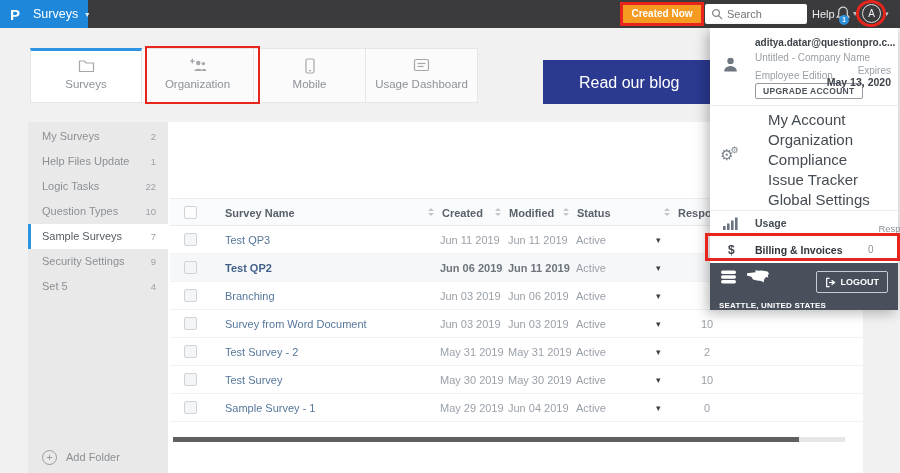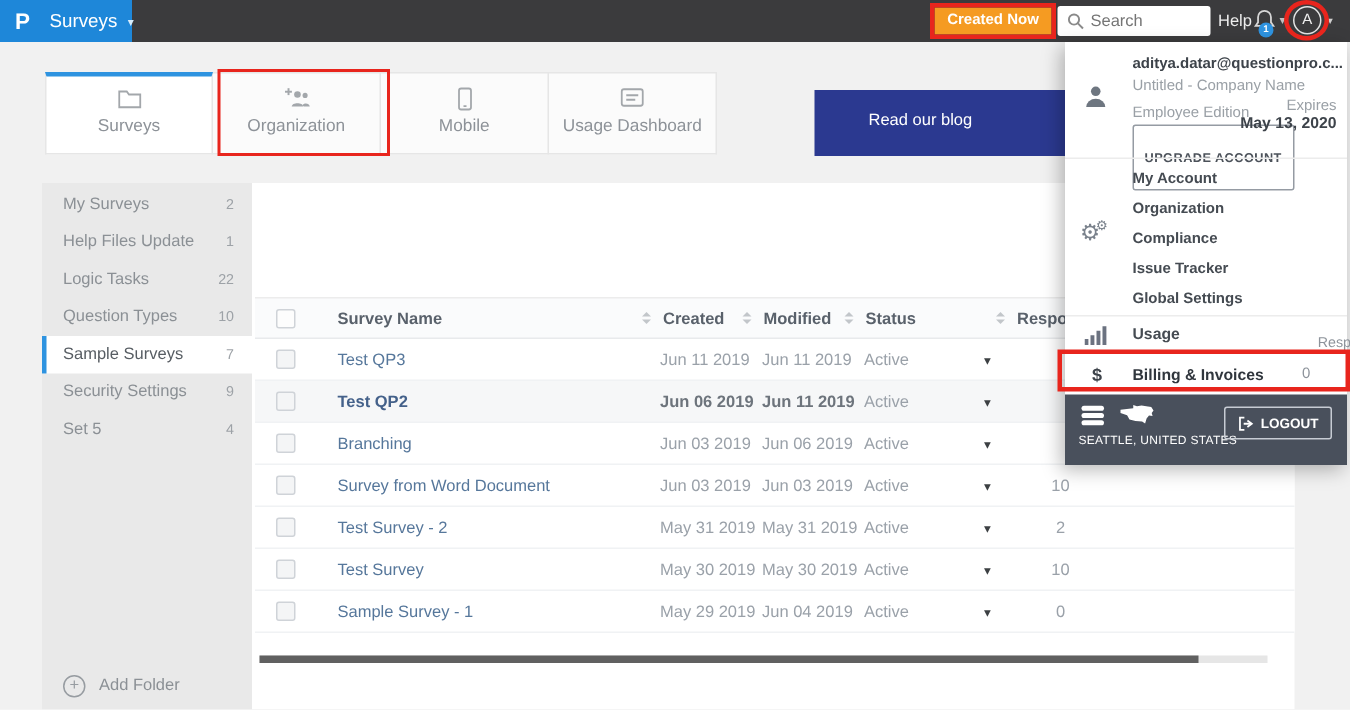--- a/index.html
+++ b/index.html
@@ -37,21 +37,21 @@
   .tabs{left:30px;top:48px;display:flex}
   .tab{width:112px;height:55px;background:#fbfbfb;border:1px solid #e6e6e6;border-left:none;
     text-align:center;cursor:pointer}
   .tab:first-child{border-left:1px solid #e6e6e6}
   .tab.active{background:#fff;border-top:3px solid var(--accent_blue,#2e93e0)}
   .tab .ticon{margin-top:9px;height:17px;color:#a3a7ab}
   .tab.active .ticon{margin-top:7px}
   .tab .tlabel{margin-top:3px;font-size:11.5px;color:#8d9298}
   .ann-org{left:145px;top:46px;width:115px;height:58px;border-width:2px}
   .banner{left:543px;top:60px;width:355px;height:44px;background:var(--blog_navy,#2b3990);cursor:pointer}
-  .banner span{position:absolute;left:36px;top:14px;color:#fff;font-size:11px}
+  .banner span{position:absolute;left:36px;top:14px;color:#fff;font-size:16px}
 
   
   .sidebar{left:28px;top:122px;width:140px;height:351px;background:#e9e9e9;padding-top:2px}
   .sitem{position:relative;height:25px;cursor:pointer}
   .sitem .slabel{position:absolute;left:14px;line-height:25px;font-size:11px;color:#8b9095}
   .sitem .scount{position:absolute;right:12px;line-height:25px;font-size:9.5px;color:#9da2a7}
   .sitem.active{background:#fff;border-left:3px solid var(--accent_blue,#2e93e0)}
   .sitem.active .slabel{left:11px;color:#575d63}
   .addfolder{left:28px;top:441px;width:140px;height:32px;background:#e9e9e9;display:flex;
     align-items:center;padding-left:14px;cursor:pointer}
@@ -92,43 +92,43 @@
   
   .dropdown{left:710px;top:28px;width:188px;height:282px;background:#fff;z-index:50;
     box-shadow:-3px 3px 12px rgba(0,0,0,.28)}
   .dropdown .abs{position:absolute}
   .dd-person{left:12px;top:28px;color:#6e7680}
   .dd-email{left:45px;top:9px;width:140px;font-size:10px;font-weight:bold;color:#3d434a;
     white-space:nowrap;overflow:hidden}
   .dd-company{left:45px;top:24px;font-size:10px;color:#9aa0a6}
   .dd-edition{left:45px;top:42px;font-size:10px;color:#9aa0a6}
   .dd-upg{left:45px;top:55px;background:#fff;border:1px solid #959ba3;border-radius:2px;
-    padding:16px 7px;font-size:8.5px;font-weight:bold;color:#4c525a;letter-spacing:.3px;cursor:pointer;
+    padding:2px 7px;font-size:8.5px;font-weight:bold;color:#4c525a;letter-spacing:.3px;cursor:pointer;
     font-family:"Liberation Sans",sans-serif}
   .dd-expires{right:7px;top:37px;font-size:10px;color:#9aa0a6;text-align:left}
   .dd-expdate{right:7px;top:48px;font-size:10.5px;font-weight:bold;color:#3d434a;text-align:right}
   .dd-sep{left:0;width:188px;border-top:1px solid #ececec}
   .dd-menu{left:0;top:82px;width:188px}
-  .dd-mitem{height:20px;line-height:20px;padding-left:45px;font-size:10px;font-weight:bold;
+  .dd-mitem{height:20px;line-height:20px;padding-left:58px;font-size:15px;font-weight:normal;
     color:#454b52;cursor:pointer}
   .gears{left:10px;top:118px;font-size:15px;color:#7a828c}
   .gears i{font-style:normal;font-size:9px;position:relative;top:-7px;left:-3px}
   .dd-usage{left:0;top:182px;width:225px;height:27px;cursor:pointer}
   .dd-usage .ulabel{position:absolute;left:45px;line-height:27px;font-size:10.5px;font-weight:bold;color:#454b52}
   .dd-usage .uicon{position:absolute;left:13px;top:7px;color:#6b7280}
   .dd-usage .uval{position:absolute;right:9px;top:2px;text-align:right;font-size:9.5px;color:#8d939b;line-height:11px}
   .dd-billing{left:0;top:209px;width:188px;height:26px;cursor:pointer}
   .dd-billing .dollar{position:absolute;left:18px;line-height:26px;font-size:12px;font-weight:bold;color:#3d434a}
   .dd-billing .blabel{position:absolute;left:45px;line-height:26px;font-size:10.5px;font-weight:bold;color:#30363d}
   .dd-billing .bval{position:absolute;left:158px;line-height:26px;font-size:10px;color:#8d939b}
   .ann-billing{left:705px;top:233px;width:195px;height:28px}
   .dd-footer{left:0;top:235px;width:188px;height:47px;background:var(--footer_dark,#49505c)}
   .dd-footer .stack{position:absolute;left:10px;top:7px;color:#fff}
   .dd-footer .usmap{position:absolute;left:36px;top:6px;color:#fff}
-  .dd-footer .loc{position:absolute;left:9px;bottom:12px;color:#fff;font-size:8px;font-weight:normal;letter-spacing:.2px}
+  .dd-footer .loc{position:absolute;left:9px;bottom:0;color:#fff;font-size:8px;font-weight:bold;letter-spacing:.2px}
   .dd-footer .logout{position:absolute;right:10px;top:8px;height:22px;display:flex;align-items:center;gap:5px;
     background:transparent;border:1px solid #c7ccd4;border-radius:2px;padding:0 8px;color:#fff;
     font-size:9px;font-weight:bold;cursor:pointer;font-family:"Liberation Sans",sans-serif}
 </style>
 </head>
 <body>
 
 <div class="screen">
 
   <div class="abs topbar">

